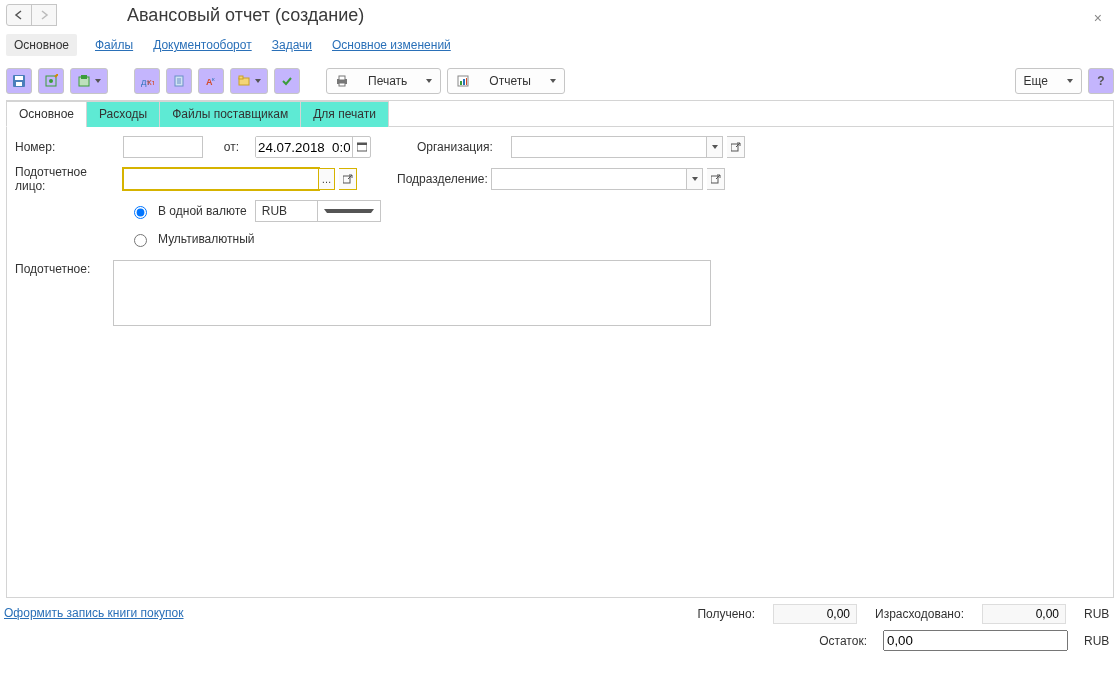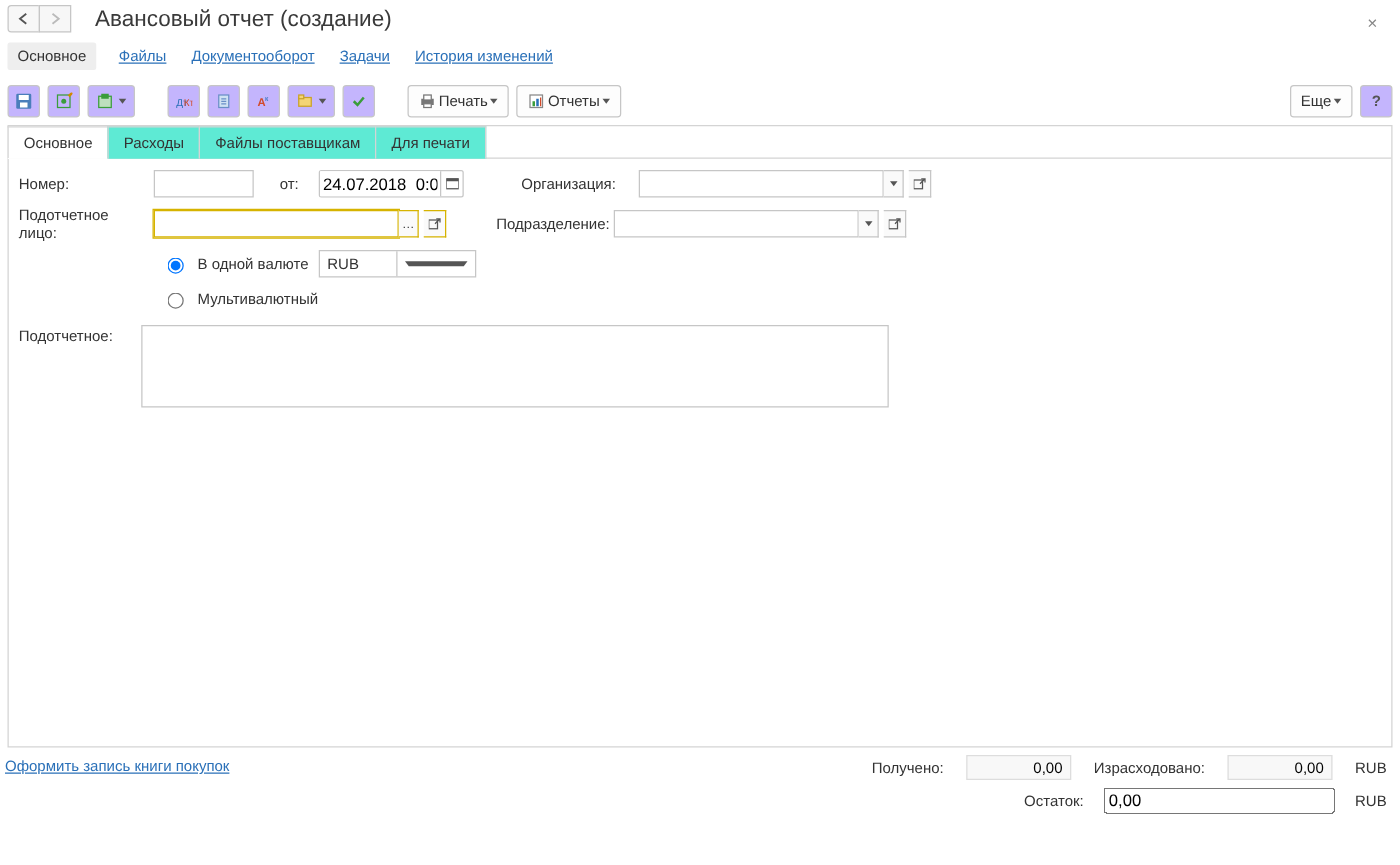--- a/index.html
+++ b/index.html
@@ -28,21 +28,21 @@
     align-items: center;
     justify-content: center;
     cursor: pointer;
     margin-right: -1px;
   }
   .nav-btn:first-child { border-top-left-radius: 3px; border-bottom-left-radius: 3px; }
   .nav-btn:last-of-type { border-top-right-radius: 3px; border-bottom-right-radius: 3px; }
   .page-title {
     font-size: 18px;
     color: #3a3a3a;
-    margin-left: 20px;
+    margin-left: 71px;
     font-weight: normal;
   }
   .close-x {
     position: absolute;
     right: 12px;
     top: 8px;
     color: #888;
     font-size: 14px;
     cursor: pointer;
     padding: 2px 6px;
@@ -97,21 +97,21 @@
   .toolbar-spacer { flex: 1; }
   .toolbar-gap { width: 14px; }
   .txt-btn {
     border: 1px solid #c6c6c6;
     background: #fdfdfd;
     border-radius: 3px;
     padding: 0 8px;
     height: 26px;
     display: inline-flex;
     align-items: center;
-    gap: 2px;
+    gap: 19px;
     cursor: pointer;
     font-size: 12px;
   }
   .caret { 
     display: inline-block; width: 0; height: 0;
     border-left: 3px solid transparent; border-right: 3px solid transparent;
     border-top: 4px solid #555;
   }
 
   .content {
@@ -195,21 +195,21 @@
   </div>
   <div class="page-title">Авансовый отчет (создание)</div>
   <div class="close-x">×</div>
 </div>
 
 <div class="nav-links">
   <span class="nav-link-active">Основное</span>
   <span class="nav-link">Файлы</span>
   <span class="nav-link">Документооборот</span>
   <span class="nav-link">Задачи</span>
-  <span class="nav-link">История изменений</span>
+  <span class="nav-link">Основное изменений</span>
 </div>
 
 <div class="toolbar">
   <div class="icon-btn">
     <svg width="14" height="14">
         <rect x="1" y="1" width="12" height="12" fill="#4a7ebb" rx="1"></rect>
         <rect x="3" y="2" width="8" height="4" fill="#fff"></rect>
         <rect x="4" y="8" width="6" height="4" fill="#fff"></rect>
       </svg>
   </div>

